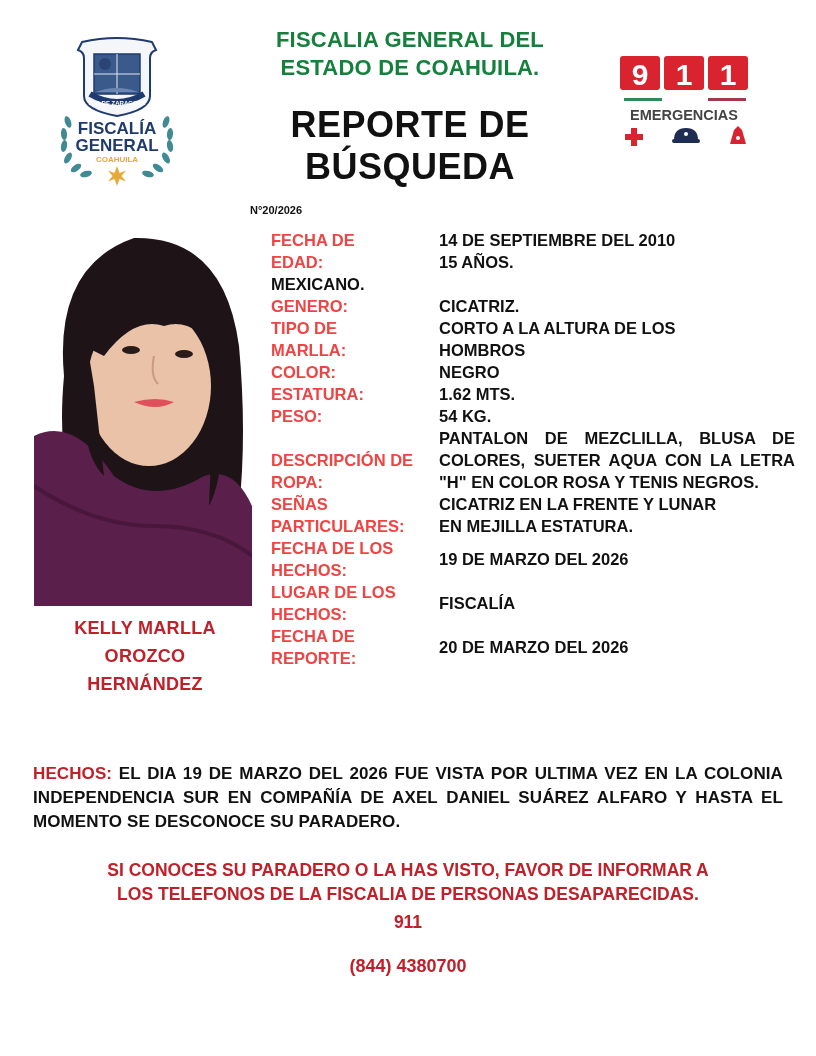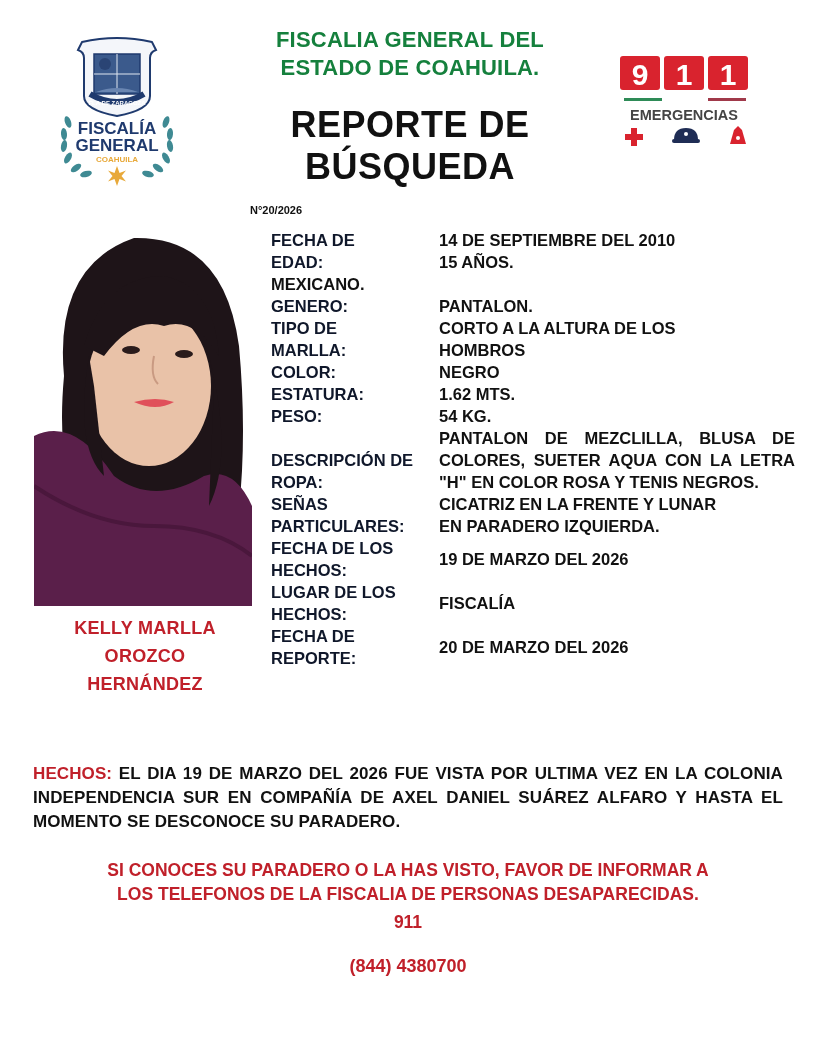--- a/index.html
+++ b/index.html
@@ -11,21 +11,21 @@
   .org-title { position: absolute; left: 250px; top: 26px; width: 320px; text-align: center; color: #15803d; font-weight: bold; font-size: 22px; line-height: 28px; letter-spacing: 0.2px; }
   .doc-title { position: absolute; left: 250px; top: 104px; width: 320px; text-align: center; color: #111; font-weight: bold; font-size: 36px; line-height: 42px; letter-spacing: 0.5px; }
   .doc-number { position: absolute; left: 250px; top: 204px; width: 320px; color: #111; font-weight: bold; font-size: 11px; }
 
   .photo { position: absolute; left: 34px; top: 226px; width: 218px; height: 380px; overflow: hidden; background: #fff; }
 
   .person-name { position: absolute; left: 40px; top: 614px; width: 210px; text-align: center; color: #c0202a; font-weight: bold; font-size: 18px; line-height: 28px; letter-spacing: 0.3px; }
 
   .fields { position: absolute; left: 271px; top: 229px; width: 524px; }
   .row { display: flex; font-weight: bold; font-size: 16.5px; line-height: 22px; }
-  .row .lbl { width: 168px; flex: none; color: #0f172a; }
+  .row .lbl { width: 168px; flex: none; color: #ef4444; }
   .row .val { flex: 1; color: #111; }
   .row.center .val { display: flex; align-items: center; }
   .row.justify .val { text-align: justify; text-align-last: left; }
 
   .hechos { position: absolute; left: 33px; top: 762px; width: 750px; font-weight: bold; font-size: 17px; line-height: 24px; color: #111; text-align: justify; letter-spacing: 0.1px; }
   .hechos .lbl { color: #c0202a; }
 
   .cta { position: absolute; left: 26px; top: 858px; width: 764px; text-align: center; color: #c0202a; font-weight: bold; font-size: 17.5px; line-height: 24px; }
   .phone911 { position: absolute; left: 26px; top: 910px; width: 764px; text-align: center; color: #c0202a; font-weight: bold; font-size: 17.5px; line-height: 24px; }
   .phone { position: absolute; left: 26px; top: 954px; width: 764px; text-align: center; color: #c0202a; font-weight: bold; font-size: 18px; line-height: 24px; }
@@ -148,21 +148,21 @@
   </div>
   <div class="row">
     <div class="lbl">EDAD:</div>
     <div class="val">15 AÑOS.</div>
   </div>
   <div class="row">
     <div class="val">MEXICANO.</div>
   </div>
   <div class="row">
     <div class="lbl">GENERO:</div>
-    <div class="val">PANTALON.</div>
+    <div class="val">CICATRIZ.</div>
   </div>
   <div class="row">
     <div class="lbl">
         <div>TIPO DE</div>
         <div>MARLLA:</div>
       </div>
     <div class="val">
         <div>CORTO A LA ALTURA DE LOS</div>
         <div>HOMBROS</div>
       </div>
@@ -186,21 +186,21 @@
       </div>
     <div class="val">PANTALON DE MEZCLILLA, BLUSA DE COLORES, SUETER AQUA CON LA LETRA "H" EN COLOR ROSA Y TENIS NEGROS.</div>
   </div>
   <div class="row">
     <div class="lbl">
         <div>SEÑAS</div>
         <div>PARTICULARES:</div>
       </div>
     <div class="val">
         <div>CICATRIZ EN LA FRENTE Y LUNAR</div>
-        <div>EN PARADERO IZQUIERDA.</div>
+        <div>EN MEJILLA ESTATURA.</div>
       </div>
   </div>
   <div class="row center">
     <div class="lbl">
         <div>FECHA DE LOS</div>
         <div>HECHOS:</div>
       </div>
     <div class="val">
         <span>19 DE MARZO DEL 2026</span>
       </div>

